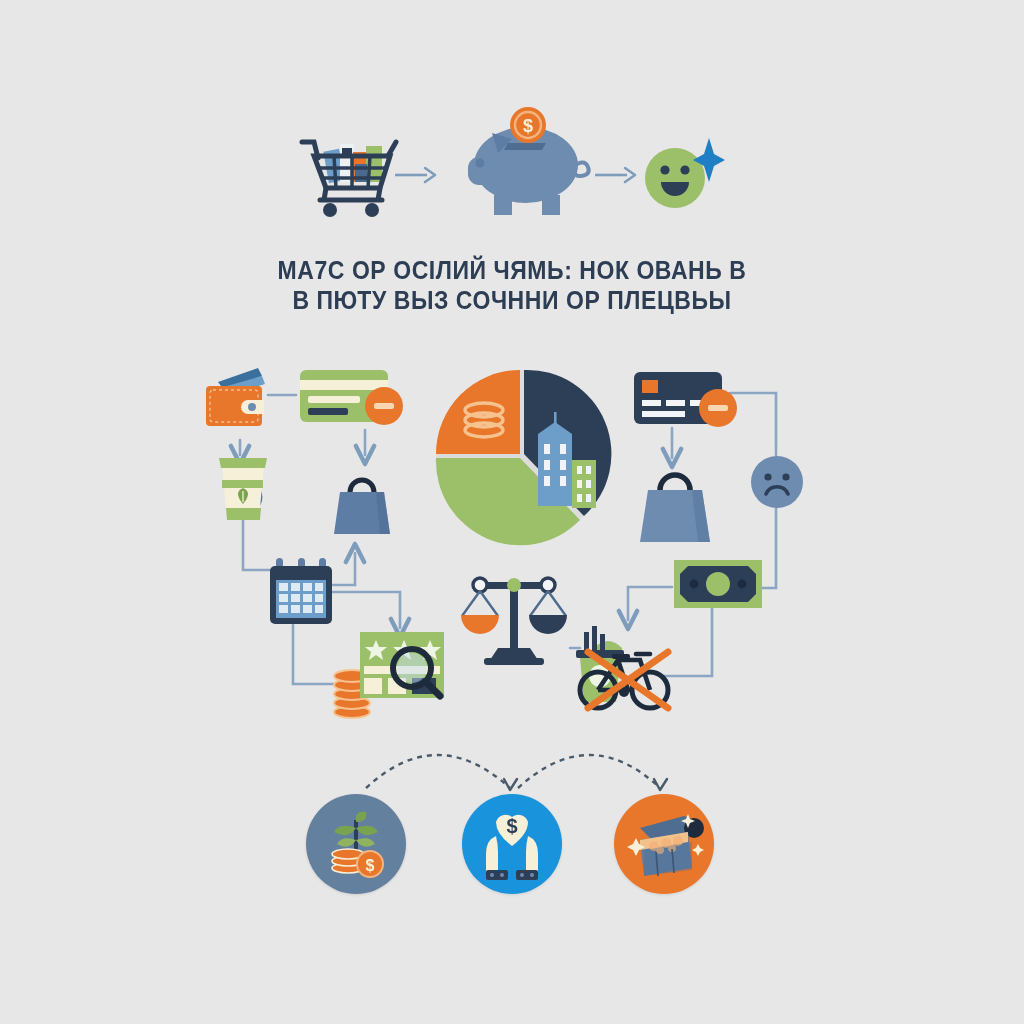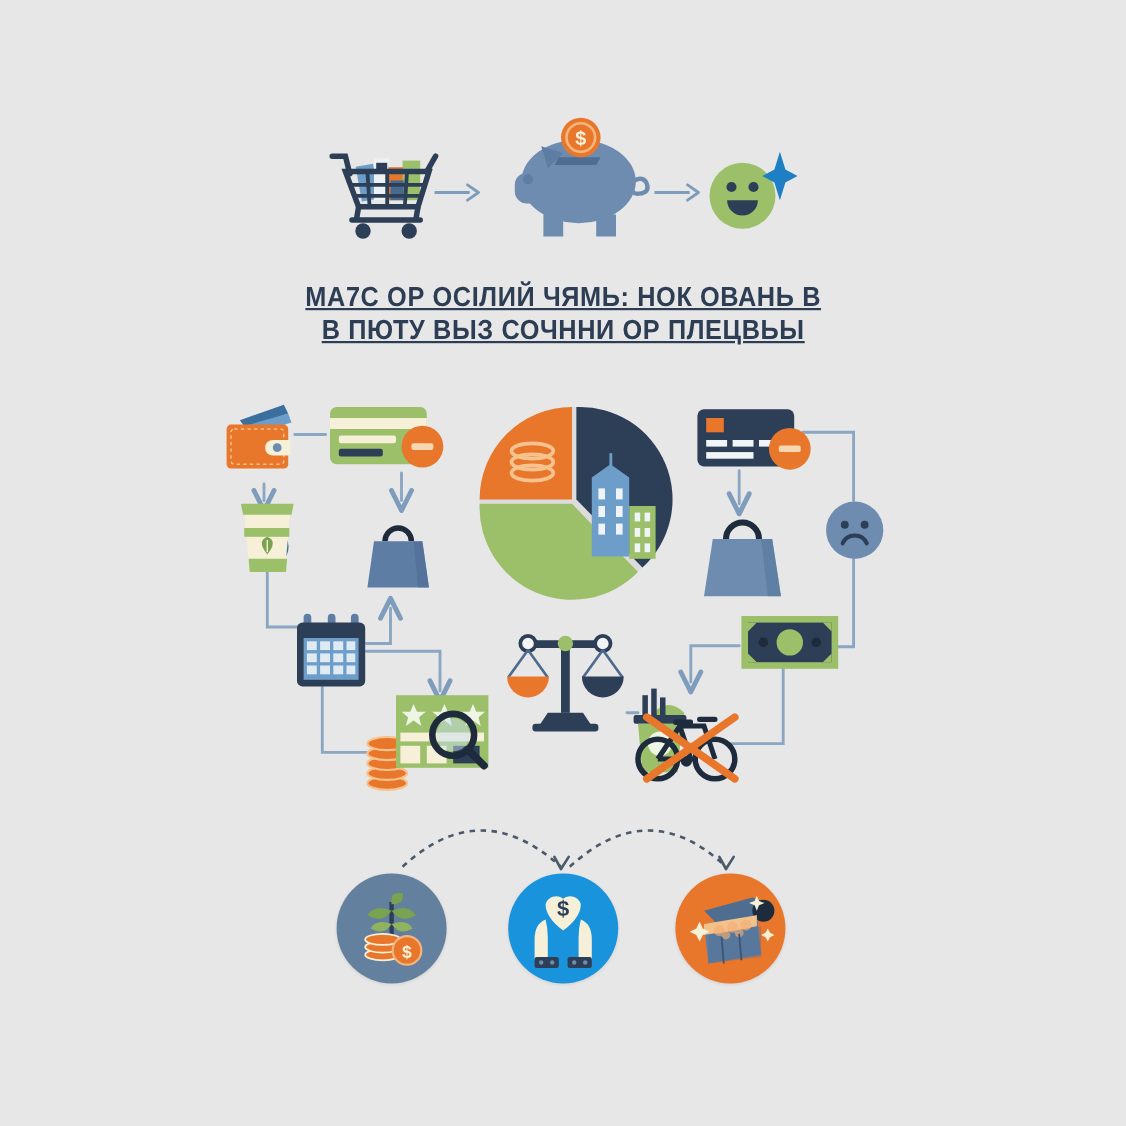--- a/index.html
+++ b/index.html
@@ -19,21 +19,20 @@
     overflow: hidden;
   }
   
   #title-block {
     position: absolute;
     left: 0;
     top: 255px;
     width: 1024px;
     text-align: center;
     pointer-events: none;
-    text-decoration: underline;
   }
   .title-line {
     font-family: "Liberation Sans Narrow", "Liberation Sans", sans-serif;
     font-weight: bold;
     font-size: 25px;
     letter-spacing: 0.6px;
     color: #2c3d54;
     line-height: 30px;
     white-space: nowrap;
     transform: scaleX(0.92);

